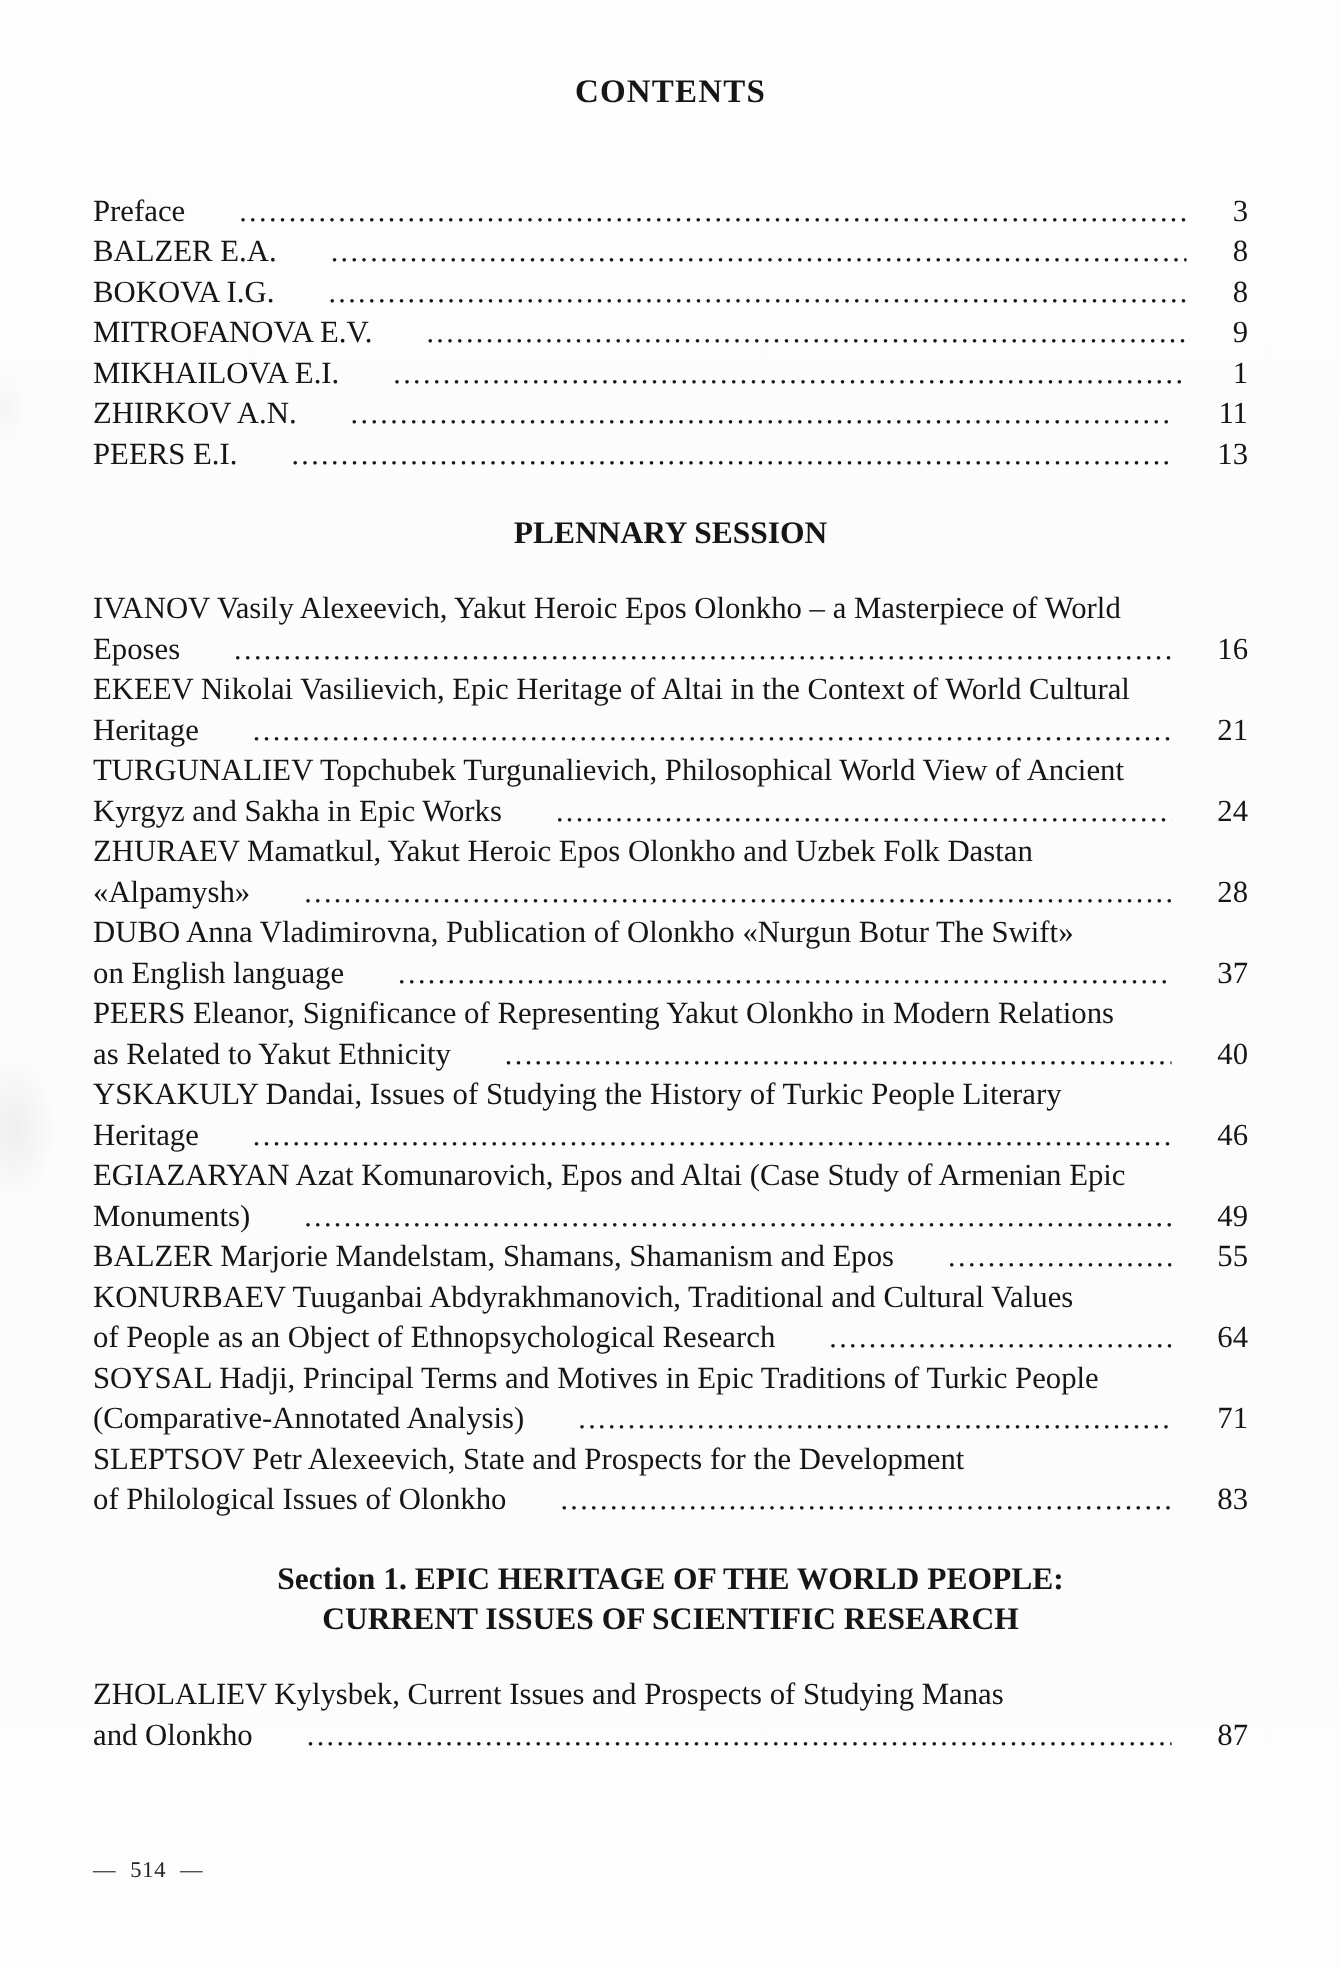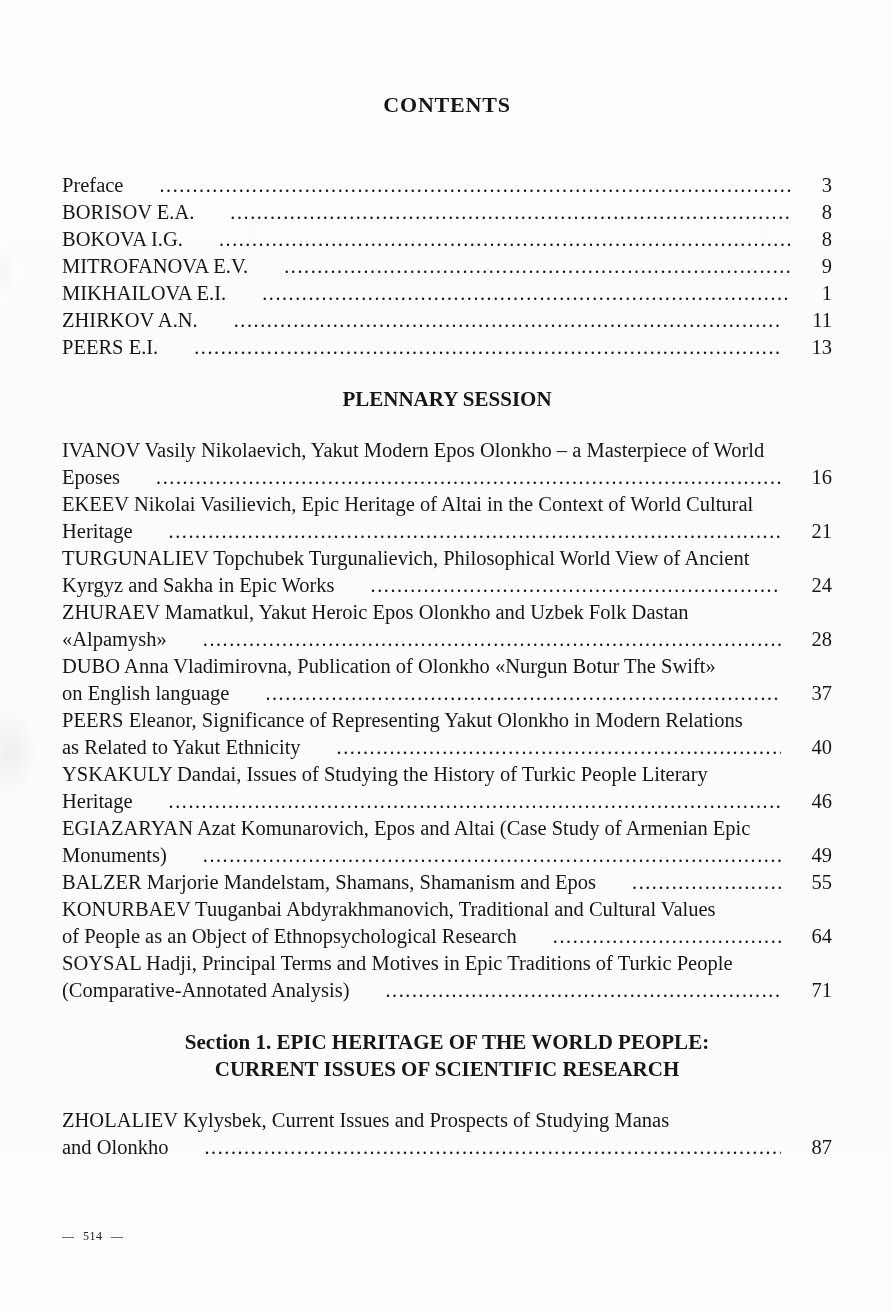--- a/index.html
+++ b/index.html
@@ -10,21 +10,21 @@
   .page {
     position: relative;
     width: 892px;
     height: 1312px;
     margin: 0 auto;
     box-sizing: border-box;
     background: linear-gradient(180deg, #fdfdfd 0%, #fcfcfc 60%, #fdfdfd 100%);
     color: #161616;
     font-family: "Liberation Serif", "DejaVu Serif", serif;
     overflow: hidden;
-    padding: 92px 60px 0 62px;
+    padding: 48px 60px 0 62px;
   }
   .doc-title {
     margin: 0 0 54px 0;
     text-align: center;
     font-size: 22px;
     font-weight: bold;
     letter-spacing: 0.8px;
   }
   .toc-heading {
     margin: 25px 0 24px 0;
@@ -59,22 +59,22 @@
     content: "....................................................................................................................................................................................................................................................................................................................";
     letter-spacing: 1.6px;
     font-size: 20px;
   }
   .entry-page {
     flex: 0 0 auto;
   }
   .page-footer {
     position: absolute;
     left: 62px;
-    bottom: 68px;
-    font-size: 12px;
+    bottom: 56px;
+    font-size: 15px;
     letter-spacing: 0.5px;
     word-spacing: 5px;
     color: #222;
     font-family: Liberation Serif, serif;
   }
   .scan-smudge {
     position: absolute;
     left: -18px;
     top: 705px;
     width: 55px;
@@ -104,21 +104,21 @@
   <div id="toc">
       <div class="toc-entry">
         <div class="toc-line last">
           <span class="entry-text">Preface</span>
           <span class="dot-leader"></span>
           <span class="entry-page">3</span>
         </div>
       </div>
       <div class="toc-entry">
         <div class="toc-line last">
-          <span class="entry-text">BORISOV E.A.</span>
+          <span class="entry-text">BALZER E.A.</span>
           <span class="dot-leader"></span>
           <span class="entry-page">8</span>
         </div>
       </div>
       <div class="toc-entry">
         <div class="toc-line last">
           <span class="entry-text">BOKOVA I.G.</span>
           <span class="dot-leader"></span>
           <span class="entry-page">8</span>
         </div>
@@ -146,21 +146,21 @@
       </div>
       <div class="toc-entry">
         <div class="toc-line last">
           <span class="entry-text">PEERS E.I.</span>
           <span class="dot-leader"></span>
           <span class="entry-page">13</span>
         </div>
       </div>
       <div class="toc-heading">PLENNARY SESSION</div>
       <div class="toc-entry">
-        <div class="toc-line"><span class="entry-text">IVANOV Vasily Nikolaevich, Yakut Modern Epos Olonkho – a Masterpiece of World</span></div>
+        <div class="toc-line"><span class="entry-text">IVANOV Vasily Alexeevich, Yakut Heroic Epos Olonkho – a Masterpiece of World</span></div>
         <div class="toc-line last">
           <span class="entry-text">Eposes</span>
           <span class="dot-leader"></span>
           <span class="entry-page">16</span>
         </div>
       </div>
       <div class="toc-entry">
         <div class="toc-line"><span class="entry-text">EKEEV Nikolai Vasilievich, Epic Heritage of Altai in the Context of World Cultural</span></div>
         <div class="toc-line last">
           <span class="entry-text">Heritage</span>
@@ -230,20 +230,28 @@
           <span class="dot-leader"></span>
           <span class="entry-page">64</span>
         </div>
       </div>
       <div class="toc-entry">
         <div class="toc-line"><span class="entry-text">SOYSAL Hadji, Principal Terms and Motives in Epic Traditions of Turkic People</span></div>
         <div class="toc-line last">
           <span class="entry-text">(Comparative-Annotated Analysis)</span>
           <span class="dot-leader"></span>
           <span class="entry-page">71</span>
+        </div>
+      </div>
+      <div class="toc-entry">
+        <div class="toc-line"><span class="entry-text">SLEPTSOV Petr Alexeevich, State and Prospects for the Development</span></div>
+        <div class="toc-line last">
+          <span class="entry-text">of Philological Issues of Olonkho</span>
+          <span class="dot-leader"></span>
+          <span class="entry-page">83</span>
         </div>
       </div>
       <div class="toc-heading">
         <div>Section 1. EPIC HERITAGE OF THE WORLD PEOPLE:</div>
         <div>CURRENT ISSUES OF SCIENTIFIC RESEARCH</div>
       </div>
       <div class="toc-entry">
         <div class="toc-line"><span class="entry-text">ZHOLALIEV Kylysbek, Current Issues and Prospects of Studying Manas</span></div>
         <div class="toc-line last">
           <span class="entry-text">and Olonkho</span>

